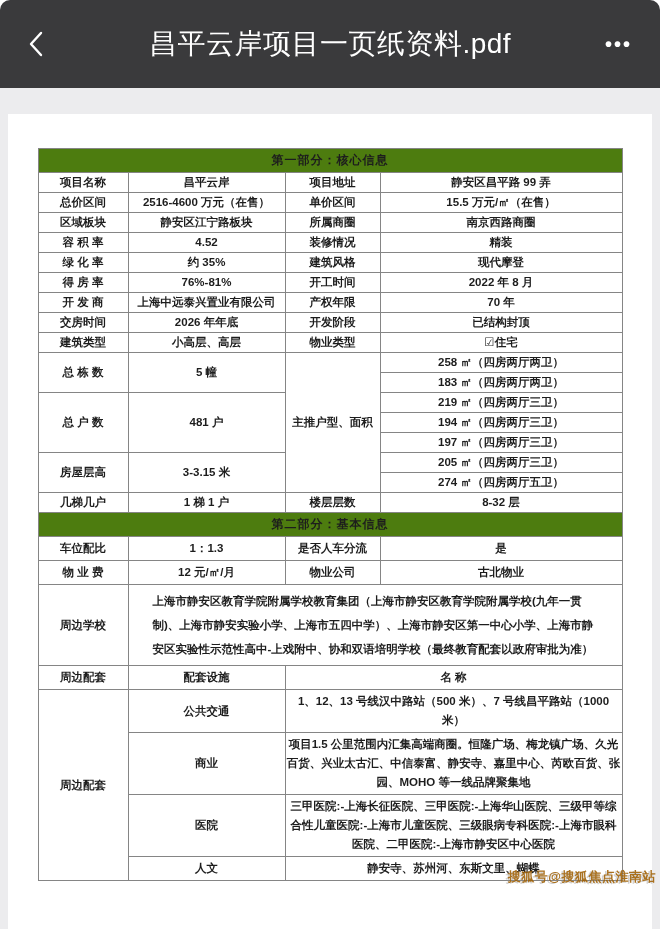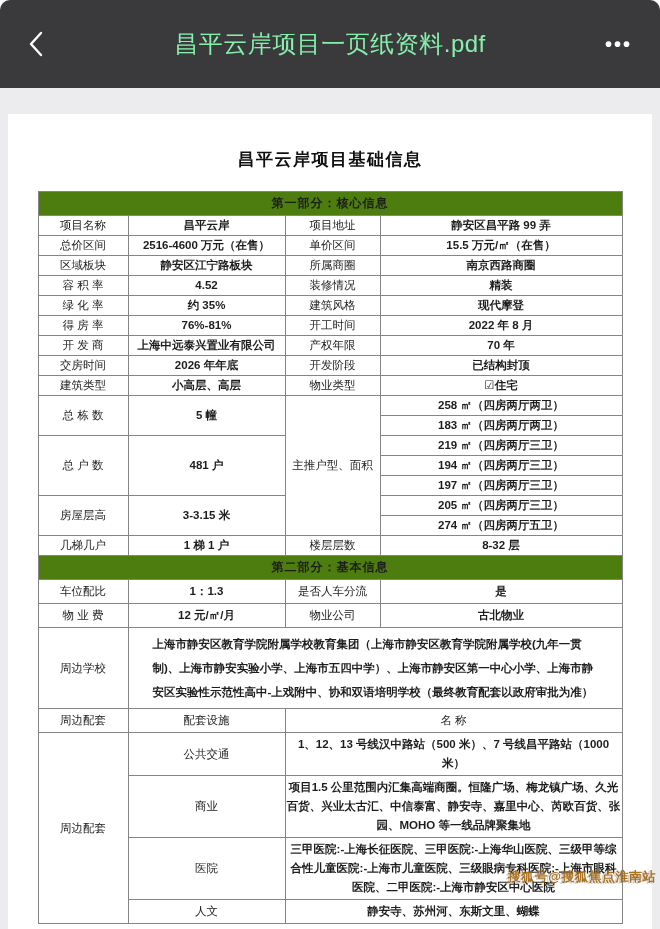--- a/index.html
+++ b/index.html
@@ -2,35 +2,35 @@
 <html><head>
 <meta charset="utf-8">
 <style>
   * { margin:0; padding:0; box-sizing:border-box; }
   body { font-family:"Liberation Sans","DejaVu Sans",sans-serif; background:#fff; }
   .screen { position:relative; width:660px; height:929px; background:#ececee; overflow:hidden; border-radius:10px 10px 0 0; }
 
   
   .titlebar { position:absolute; top:0; left:0; width:100%; height:88px; background:#3a3a3c;
               display:flex; align-items:center; justify-content:space-between; padding:0 28px; }
-  .titlebar .title { position:absolute; left:50%; transform:translateX(-50%); color:#86efac;
-                     font-size:24px; font-weight:500; letter-spacing:0.5px; white-space:nowrap; }
+  .titlebar .title { position:absolute; left:50%; transform:translateX(-50%); color:#ffffff;
+                     font-size:28px; font-weight:500; letter-spacing:0.5px; white-space:nowrap; }
   .back-btn { width:24px; height:30px; display:flex; align-items:center; cursor:pointer; }
   .more-btn { color:#fff; font-size:20px; font-weight:700; letter-spacing:2px; cursor:pointer; line-height:10px; }
 
   
   .page { position:absolute; top:114px; left:8px; width:644px; height:1000px; background:#fff; padding-top:34px; }
   .doc-title { text-align:center; font-size:17px; font-weight:700; color:#101010; letter-spacing:1.5px; margin-bottom:20px; }
 
   table.info { border-collapse:collapse; margin:0 auto; width:584px; table-layout:fixed; }
   .c1{width:90px}.c2{width:157px}.c3{width:95px}.c4{width:242px}
   .info td { border:1px solid #858585; font-size:11.5px; color:#1d1d1d; text-align:center;
              vertical-align:middle; padding:1px 4px; line-height:17px; word-break:break-all; }
   .sec-head td { font-weight:700; font-size:12px; padding:3px 4px; background:#4d7c0f; letter-spacing:1px; }
-  .lab { font-weight:400; color:#222; }
+  .lab { font-weight:700; color:#222; }
   .val { font-weight:700; color:#111;margin-left:44px; }
   .r24 td { padding:3px 4px; }
   td.schools-text { text-align:left; font-weight:700; line-height:24px; padding:4px 24px; }
   td.fac-desc { font-weight:700; line-height:19px; padding:2px 0; }
 
   
   .watermark { position:absolute; right:4px; top:868px; font-size:13px; font-weight:700;
                color:#a16207; opacity:.9; letter-spacing:.5px;
                text-shadow:-2px 1px 0 rgba(140,140,140,.45); pointer-events:none; }
 </style>
@@ -45,21 +45,20 @@
         <polyline points="13,2 3,13 13,24" stroke="#ffffff" stroke-width="2.4" fill="none" stroke-linecap="round" stroke-linejoin="round"></polyline>
       </svg>
     </div>
     <div class="title">昌平云岸项目一页纸资料.pdf</div>
     <div class="more-btn">
       <span>•••</span>
     </div>
   </header>
 
   <main class="page">
-    <h1 class="doc-title">昌平云岸项目基础信息</h1>
 
     <table class="info">
       <colgroup>
           <col class="c1">
           <col class="c2">
           <col class="c3">
           <col class="c4">
         </colgroup>
       <tbody>
 

